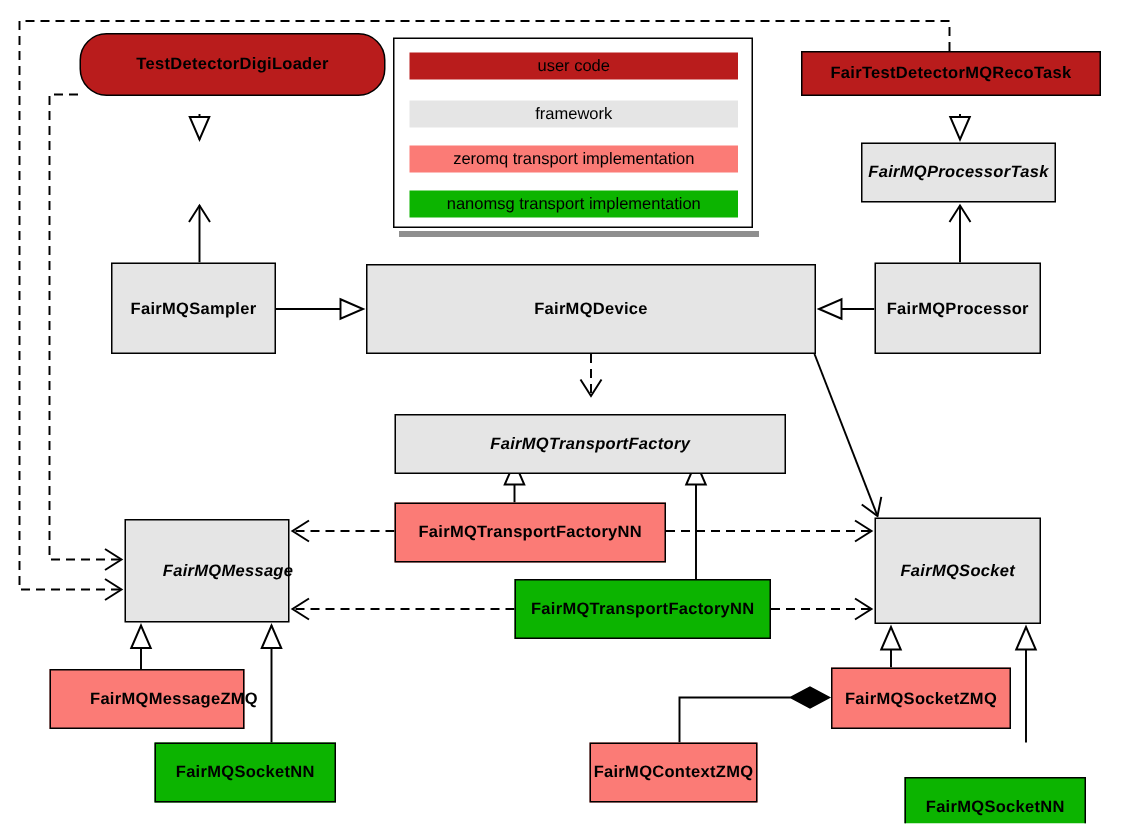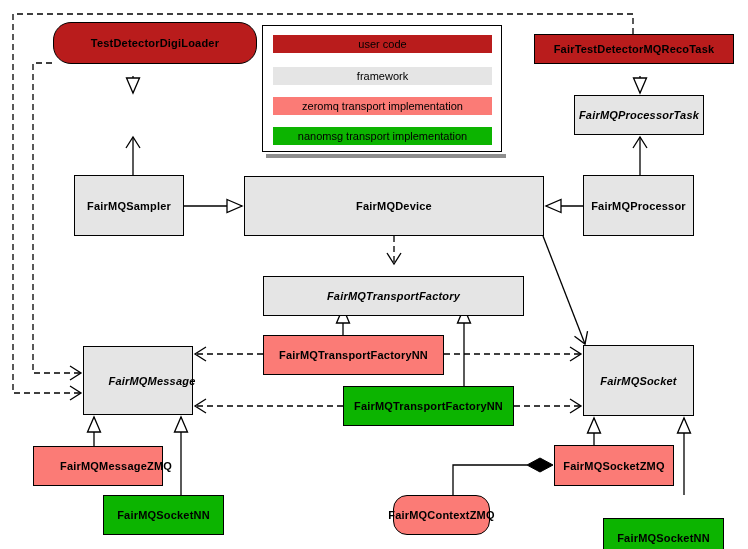--- a/index.html
+++ b/index.html
@@ -99,15 +99,15 @@
   <div class="node c-framework" style="left:583px;top:175px;width:111px;height:61px;">FairMQProcessor</div>
   <div class="node c-framework abstract" style="left:263px;top:276px;width:261px;height:40px;">FairMQTransportFactory</div>
   <div class="node c-zeromq" style="left:263px;top:335px;width:181px;height:40px;">FairMQTransportFactoryNN</div>
   <div class="node c-nanomsg" style="left:343px;top:386px;width:171px;height:40px;">FairMQTransportFactoryNN</div>
   <div class="node c-framework abstract" style="left:83px;top:346px;width:110px;height:69px;padding-left:28px;">FairMQMessage</div>
   <div class="node c-framework abstract" style="left:583px;top:345px;width:111px;height:71px;">FairMQSocket</div>
   <div class="node c-zeromq" style="left:33px;top:446px;width:130px;height:40px;padding-left:36px;">FairMQMessageZMQ</div>
   <div class="node c-nanomsg" style="left:103px;top:495px;width:121px;height:40px;">FairMQSocketNN</div>
   <div class="node c-zeromq" style="left:554px;top:445px;width:120px;height:41px;">FairMQSocketZMQ</div>
   <div class="node c-nanomsg" style="left:603px;top:518px;width:121px;height:40px;">FairMQSocketNN</div>
-  <div class="node c-zeromq" style="left:393px;top:495px;width:97px;height:40px;border-radius:14px;">FairMQContextZMQ</div>
+  <div class="node c-zeromq" style="left:393px;top:495px;width:112px;height:40px;">FairMQContextZMQ</div>
 
 </div>
 
 </body></html>

